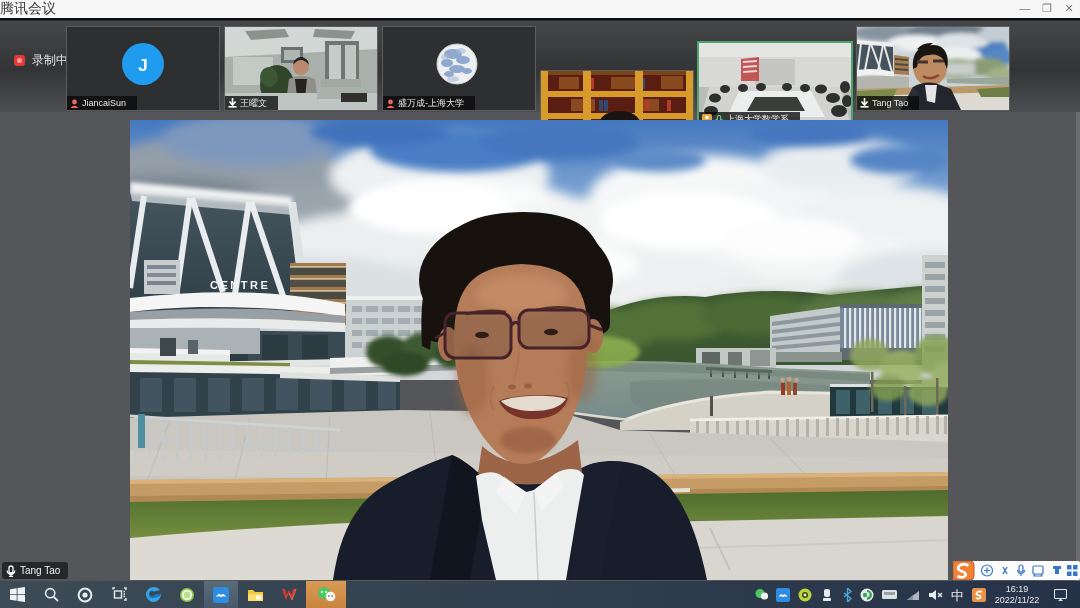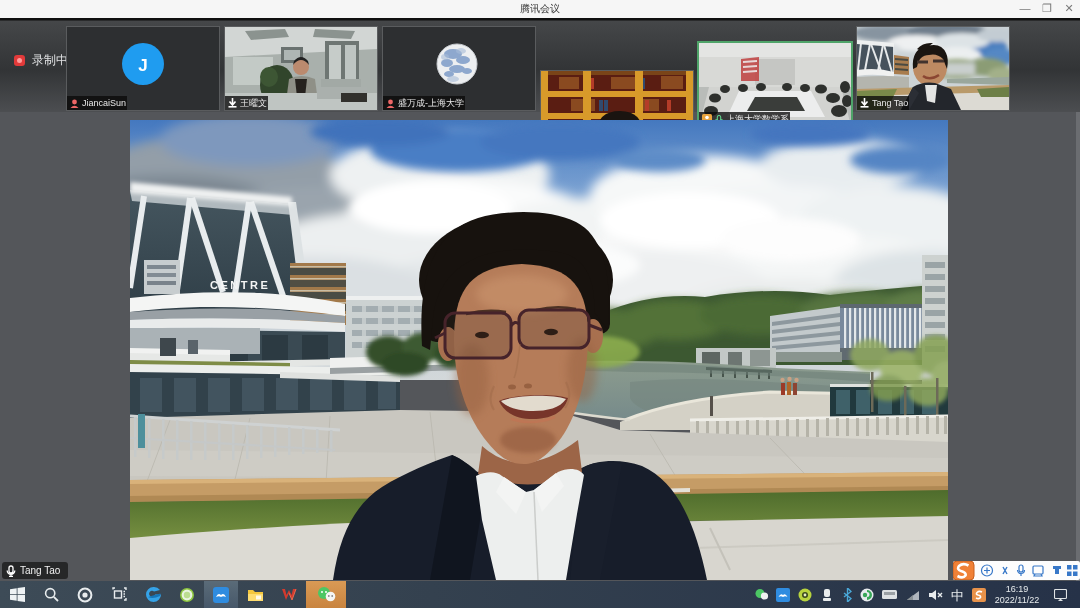--- a/index.html
+++ b/index.html
@@ -1,24 +1,24 @@
 <!DOCTYPE html>
 <html><head>
 <meta charset="utf-8">
 <style>
   html,body{margin:0;padding:0;width:1080px;height:608px;overflow:hidden;
     font-family:"Liberation Sans",sans-serif;background:#54565a;}
   .abs{position:absolute;}
   #titlebar{left:0;top:0;width:1080px;height:18px;background:#f6f6f6;}
-  #title{width:100%;text-align:center;font-size:10px;color:#3a3a3a;line-height:17px;border-radius:6px;}
+  #title{width:100%;text-align:left;font-size:14px;color:#3a3a3a;line-height:17px;border-radius:6px;}
   .winbtn{top:0;height:17px;color:#7a7a7a;font-size:11px;line-height:16px;text-align:center;width:14px;}
   #strip{left:0;top:18px;width:1080px;height:94px;background:linear-gradient(180deg,#0f0f0f 0,#0f0f0f 2px,#454749 3px,#323436 55%,#4c4e51 100%);}
   .thumb{top:9px;width:152px;height:83px;background:#2d2f31;outline:1px solid #5a5c5e;overflow:hidden;}
   .tlabel{position:absolute;left:0;bottom:0;height:14px;background:rgba(10,10,10,.78);color:#e8e8e8;
-    font-size:9px;line-height:14px;padding:0 1px 0 3px;white-space:nowrap;display:flex;align-items:center;gap:3px;}
+    font-size:9px;line-height:14px;padding:0 11px 0 3px;white-space:nowrap;display:flex;align-items:center;gap:3px;}
   #rec{left:14px;top:34px;color:#e3e4e6;font-size:12px;display:flex;align-items:center;gap:7px;}
   #recdot{width:11px;height:11px;background:#e23a3a;border-radius:3px;position:relative;}
   #recdot::after{content:"";position:absolute;left:3px;top:3px;width:5px;height:5px;border-radius:50%;background:#ff9d9d;}
   #mainph{left:130px;top:120px;width:818px;height:356px;}
   #speaker{left:2px;top:562px;height:17px;background:rgba(30,30,32,.85);border-radius:3px;color:#f0f0f0;
     font-size:10px;line-height:17px;padding:0 8px 0 4px;display:flex;align-items:center;gap:4px;}
   #sogou{left:953px;top:561px;width:127px;height:19px;background:#fdfdfd;border-radius:2px;display:flex;align-items:center;}
   #taskbar{left:0;top:581px;width:1080px;height:27px;background:linear-gradient(90deg,#3d4b57 0,#34414f 40%,#263248 100%);}
   #scroll{left:1076px;top:112px;width:4px;height:469px;background:#6b6d71;}
   .tb{position:absolute;top:0;width:34px;height:27px;display:flex;align-items:center;justify-content:center;}

